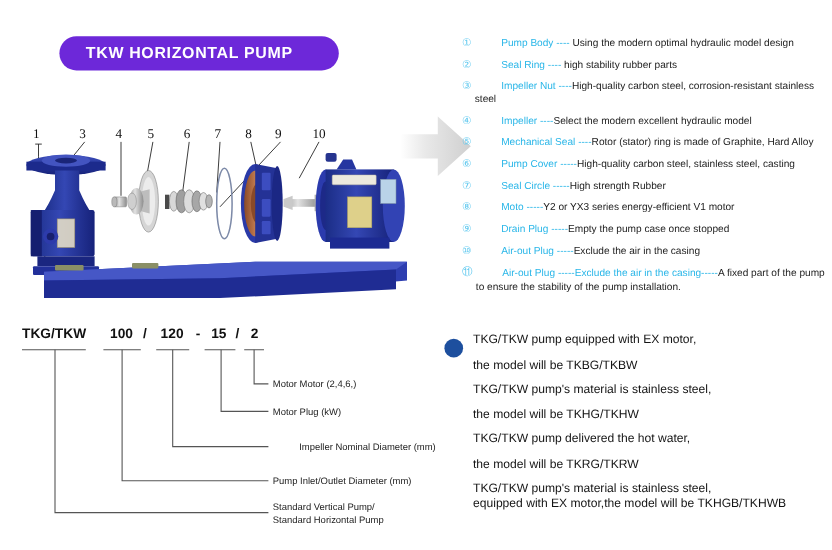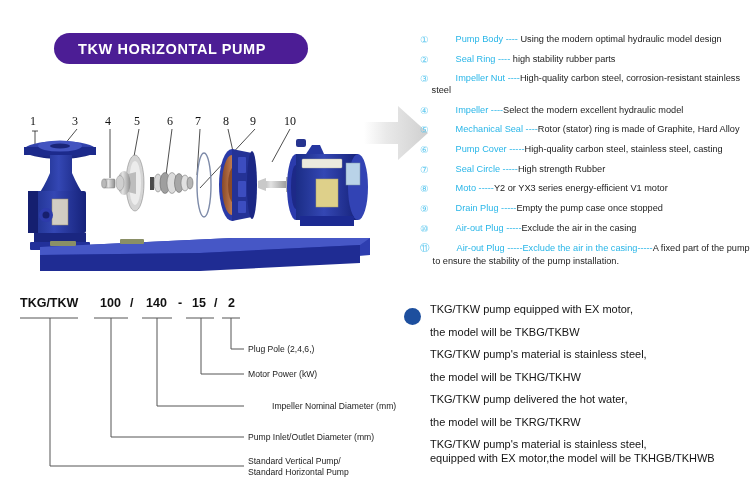--- a/index.html
+++ b/index.html
@@ -6,21 +6,21 @@
   body{
     width:756px;height:500px;background:#ffffff;
     font-family:"Liberation Sans",sans-serif;
     color:#1a1a1a;overflow:hidden;position:relative;
   }
   .root{position:relative;width:756px;height:500px;}
 
   
   .title-pill{
     position:absolute;left:54px;top:33px;width:254px;height:31px;
-    background:#4c1d95;border-radius:16px;
+    background:#6d28d9;border-radius:16px;
     display:flex;align-items:center;
   }
   .title-pill span{
     color:#ffffff;font-weight:bold;font-size:14.5px;letter-spacing:.6px;
     padding-left:24px;
   }
 
   
   .diagram{position:absolute;left:0px;top:95px;width:400px;height:195px;}
   .diagram svg{display:block;}
@@ -285,21 +285,21 @@
     </div>
 
   </div>
 
   <div class="model">
 
     <div class="code">
       <span class="code-seg" style="left:2px;text-align:right;">TKG/TKW</span>
       <span class="code-seg" style="left:82px;">100</span>
       <span class="code-seg" style="left:112px;">/</span>
-      <span class="code-seg" style="left:128px;">140</span>
+      <span class="code-seg" style="left:128px;">120</span>
       <span class="code-seg" style="left:160px;">-</span>
       <span class="code-seg" style="left:174px;">15</span>
       <span class="code-seg" style="left:196px;">/</span>
       <span class="code-seg" style="left:210px;">2</span>
     </div>
 
     <svg width="380" height="200" viewBox="0 0 380 200" style="position:absolute;left:0;top:0;">
       <g stroke="#555" stroke-width="1" fill="none">
 
         <path d="M2,22 L60,22"></path>
@@ -309,22 +309,22 @@
         <path d="M204,22 L222,22"></path>
 
         <path d="M213,22 L213,53 L226,53"></path>
         <path d="M183,22 L183,78 L226,78"></path>
         <path d="M139,22 L139,110 L226,110"></path>
         <path d="M93,22 L93,141 L226,141"></path>
         <path d="M32,22 L32,170 L226,170"></path>
       </g>
     </svg>
 
-    <div class="model-lbl" style="left:230px;top:48px;">Plug Pole (2,4,6,)</div>
-    <div class="model-lbl" style="left:230px;top:73px;">Motor Power  (kW)</div>
+    <div class="model-lbl" style="left:230px;top:48px;">Motor Motor (2,4,6,)</div>
+    <div class="model-lbl" style="left:230px;top:73px;">Motor Plug  (kW)</div>
     <div class="model-lbl" style="left:230px;top:105px;padding-left:24px;">Impeller Nominal Diameter (mm)</div>
     <div class="model-lbl" style="left:230px;top:136px;">Pump Inlet/Outlet Diameter (mm)</div>
     <div class="model-lbl" style="left:230px;top:160px;">Standard Vertical Pump/</div>
     <div class="model-lbl" style="left:230px;top:171px;">Standard  Horizontal Pump</div>
 
   </div>
 
   <div class="notes">
     <div class="note-bullet"></div>
     <div class="note-line">TKG/TKW pump equipped with EX motor,</div>

